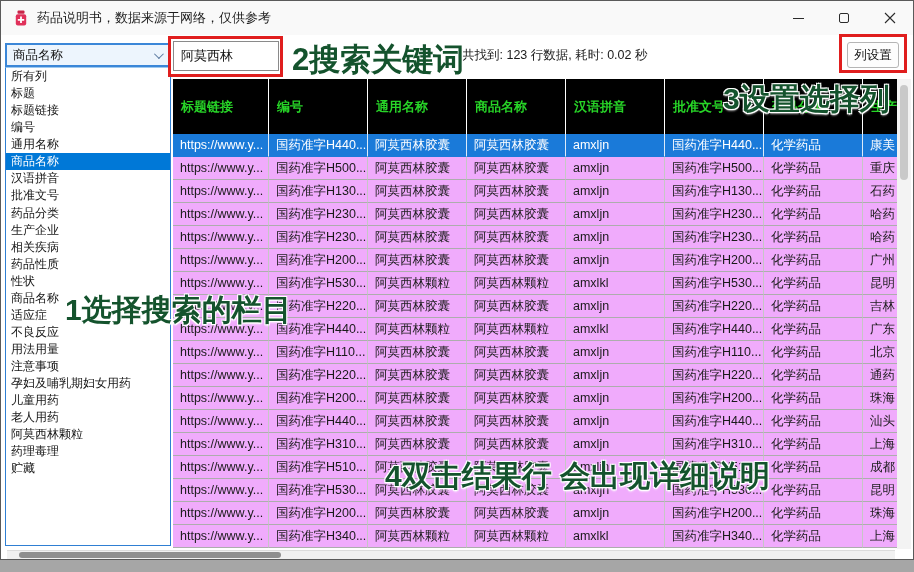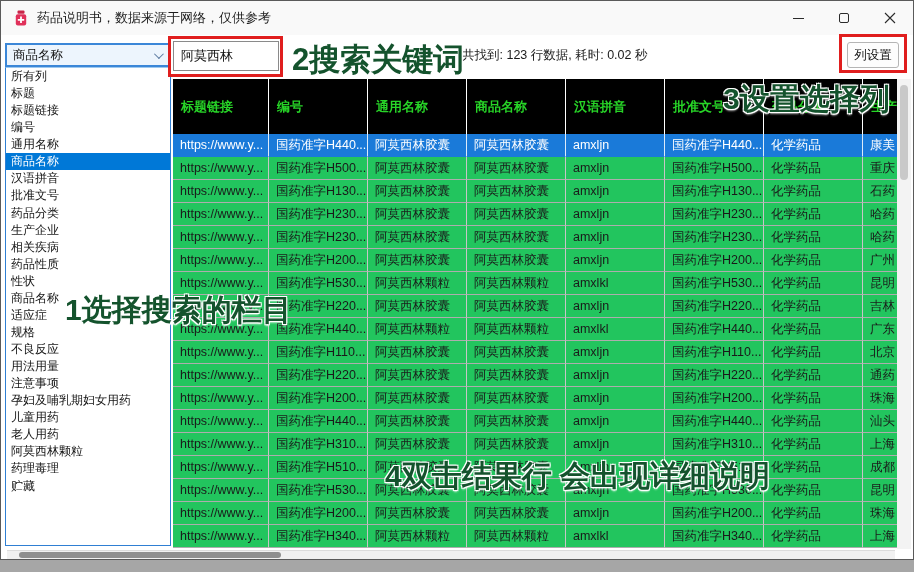--- a/index.html
+++ b/index.html
@@ -43,21 +43,21 @@
                display:flex; align-items:center; padding-left:5px; white-space:nowrap; }
   .list-item.selected { background:#0078d7; color:#fff; }
 
   
   .table-header { position:absolute; left:172px; top:78px; width:724px; height:55px;
                   background:#000; display:flex; overflow:hidden; }
   .hcell { height:100%; display:flex; align-items:center; padding-left:8px;
            color:#27d427; font-size:13px; font-weight:bold; border-right:1px solid #ffffff;
            flex:0 0 auto; white-space:nowrap; overflow:hidden; }
   .table-body { position:absolute; left:172px; top:133px; width:724px; height:415px; overflow:hidden; }
-  .trow { display:flex; height:23px; background:#22c55e; }
+  .trow { display:flex; height:23px; background:#f0abfc; }
   .tcell { height:100%; display:flex; align-items:center; padding-left:7px;
            font-size:12.5px; color:#1a1a1a; border-right:1px solid #c6c6c6;
            border-bottom:1px solid #adadad; flex:0 0 auto; white-space:nowrap; overflow:hidden; }
   .trow.selected .tcell { background:#1a7ad9; color:#fff; border-right:1px solid rgba(255,255,255,.85);
                           border-bottom:1px solid #1a7ad9; }
 
   
   .vscroll { position:absolute; left:896px; top:78px; width:14px; height:470px; background:#f3f3f3; }
   .vthumb { position:absolute; left:3px; top:6px; width:8px; height:95px; background:#c9c9c9; border-radius:4px; }
   .hscroll { position:absolute; left:6px; top:549px; width:888px; height:9px; background:#f1f1f1;
@@ -320,21 +320,20 @@
       <div class="list-item selected">商品名称</div>
       <div class="list-item">汉语拼音</div>
       <div class="list-item">批准文号</div>
       <div class="list-item">药品分类</div>
       <div class="list-item">生产企业</div>
       <div class="list-item">相关疾病</div>
       <div class="list-item">药品性质</div>
       <div class="list-item">性状</div>
       <div class="list-item">商品名称</div>
       <div class="list-item">适应症</div>
-      <div class="list-item">规格</div>
       <div class="list-item">不良反应</div>
       <div class="list-item">用法用量</div>
       <div class="list-item">注意事项</div>
       <div class="list-item">孕妇及哺乳期妇女用药</div>
       <div class="list-item">儿童用药</div>
       <div class="list-item">老人用药</div>
       <div class="list-item">阿莫西林颗粒</div>
       <div class="list-item">药理毒理</div>
       <div class="list-item">贮藏</div>
     </div>

